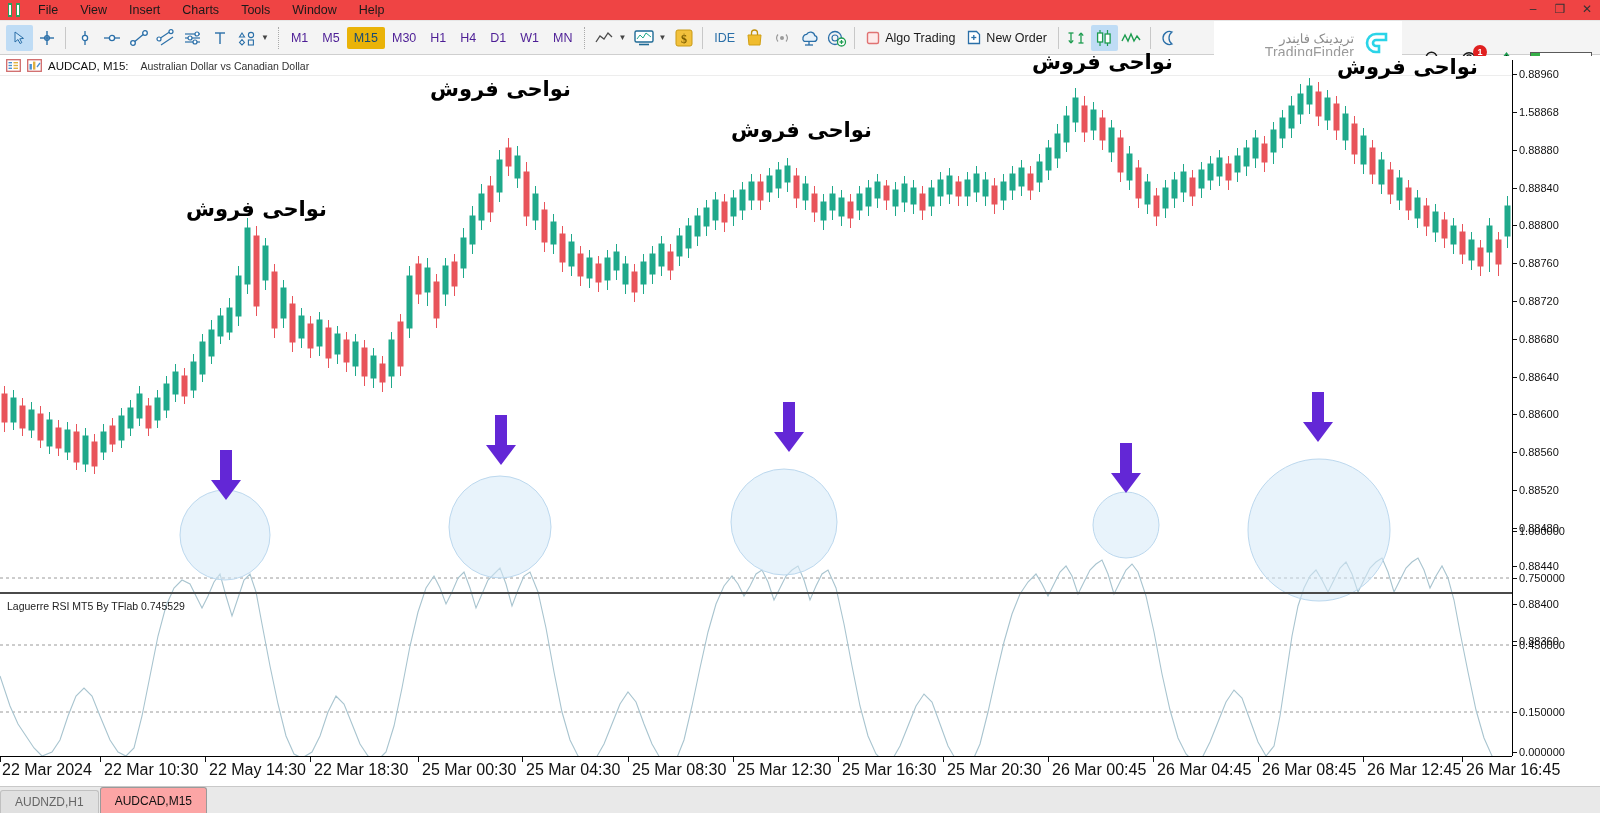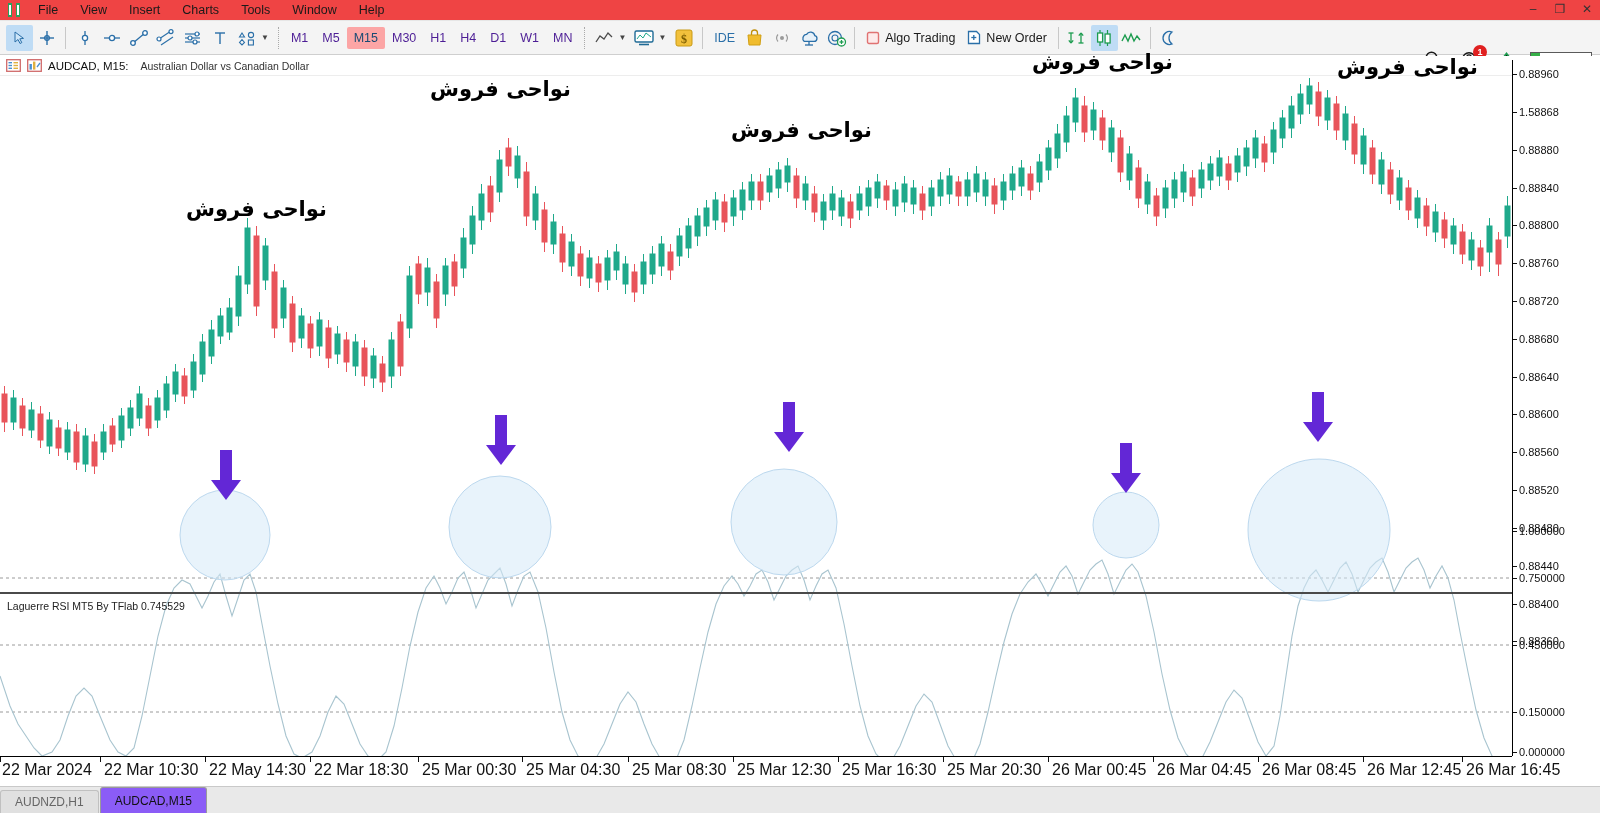--- a/index.html
+++ b/index.html
@@ -35,21 +35,21 @@
     width: 27px; height: 26px; display: flex; align-items: center; justify-content: center;
     border-radius: 2px; cursor: default; flex: none;
   }
   .tb-btn.sel { background: #bfdcf5; }
   .tb-sep { width: 1px; height: 22px; background: #c8c8c8; margin: 0 5px; flex: none; }
   .tb-sep.dot { border-left: 1px dotted #aaa; background: none; }
   .tf-btn {
     font-size: 12.5px; color: #4c1d95; padding: 4px 7px; border-radius: 2px;
     cursor: default; flex: none;
   }
-  .tf-btn.sel { background: #fca5a5; color: #184a73; }
+  .tf-btn.sel { background: #eab308; color: #184a73; }
   .caret { font-size: 8px; color: #444; margin: 0 4px 0 1px; cursor: default; }
   .tb-lbl {
     display: flex; align-items: center; gap: 5px; font-size: 12.5px; color: #1a1a1a;
     padding: 4px 6px; border-radius: 2px; cursor: default; white-space: nowrap; flex: none;
   }
 
   
   .tf-brand {
     position: absolute; right: 198px; top: 0px; height: 50px; width: 188px;
     background: #ffffff; border-radius: 0 0 10px 10px;
@@ -110,21 +110,21 @@
   
   .tabbar {
     position: absolute; bottom: 0; left: 0; width: 1600px; height: 27px;
     background: #e9e9e9; display: flex; align-items: flex-end; border-top: 1px solid #c9c9c9;
   }
   .tab {
     height: 23px; display: flex; align-items: center; padding: 4px 14px;
     font-size: 12px; color: #666; border: 1px solid #c0c0c0; border-bottom: none;
     background: #e0e0e0; border-radius: 3px 3px 0 0; margin-right: 1px; cursor: default;
   }
-  .tab.active { background: #8b5cf6; color: #111; height: 26px; border-color: #9a9a9a; }
+  .tab.active { background: #fca5a5; color: #111; height: 26px; border-color: #9a9a9a; }
   svg { display: block; overflow: visible; }
 </style>
 </head>
 <body>
 
 <div id="app">
 
   <div class="menubar">
     <div class="mt5-logo">
       <svg width="22" height="16" viewBox="0 0 22 16">
@@ -362,20 +362,30 @@
             <path d="M7.5 1 l3 4 h-6 Z" fill="#1c9c4f"></path>
             <line x1="7.5" y1="4" x2="7.5" y2="9" stroke="#1a1a1a" stroke-width="1.2"></line>
           </svg>
         <span style="font-size:7px;color:#111;line-height:6px">LVL</span>
       </div>
       <div class="lvl-bar">
           <i></i>
         </div>
     </div>
 
+    <div class="tf-brand">
+      <div class="tf-brand-text">
+        <div class="tf-fa">تریدینک فایندر</div>
+        <div class="tf-en">TradingFinder</div>
+      </div>
+      <svg width="34" height="30" viewBox="0 0 34 30">
+        <path d="M26 3 h-10 a9 9 0 0 0 0 18 h3 v-6 h-3 a3 3 0 0 1 0 -6 h10 Z" fill="none" stroke="#2ad4e8" stroke-width="2.6"></path>
+        <path d="M22 27 h-6" fill="none" stroke="#2ad4e8" stroke-width="2.6"></path>
+      </svg>
+    </div>
   </div>
 
   <div class="chart-head">
     <span>
       <svg width="15" height="13" viewBox="0 0 15 13">
           <rect x=".7" y=".7" width="13.6" height="11.6" fill="#fff" stroke="#d06a6a" stroke-width="1.3"></rect>
           <rect x="2.5" y="3" width="3.5" height="1.4" fill="#4a8fd0"></rect>
           <rect x="2.5" y="5.8" width="3.5" height="1.4" fill="#4a8fd0"></rect>
           <rect x="2.5" y="8.6" width="3.5" height="1.4" fill="#4a8fd0"></rect>
           <rect x="7.5" y="3" width="4.5" height="1.4" fill="#e0b040"></rect>

